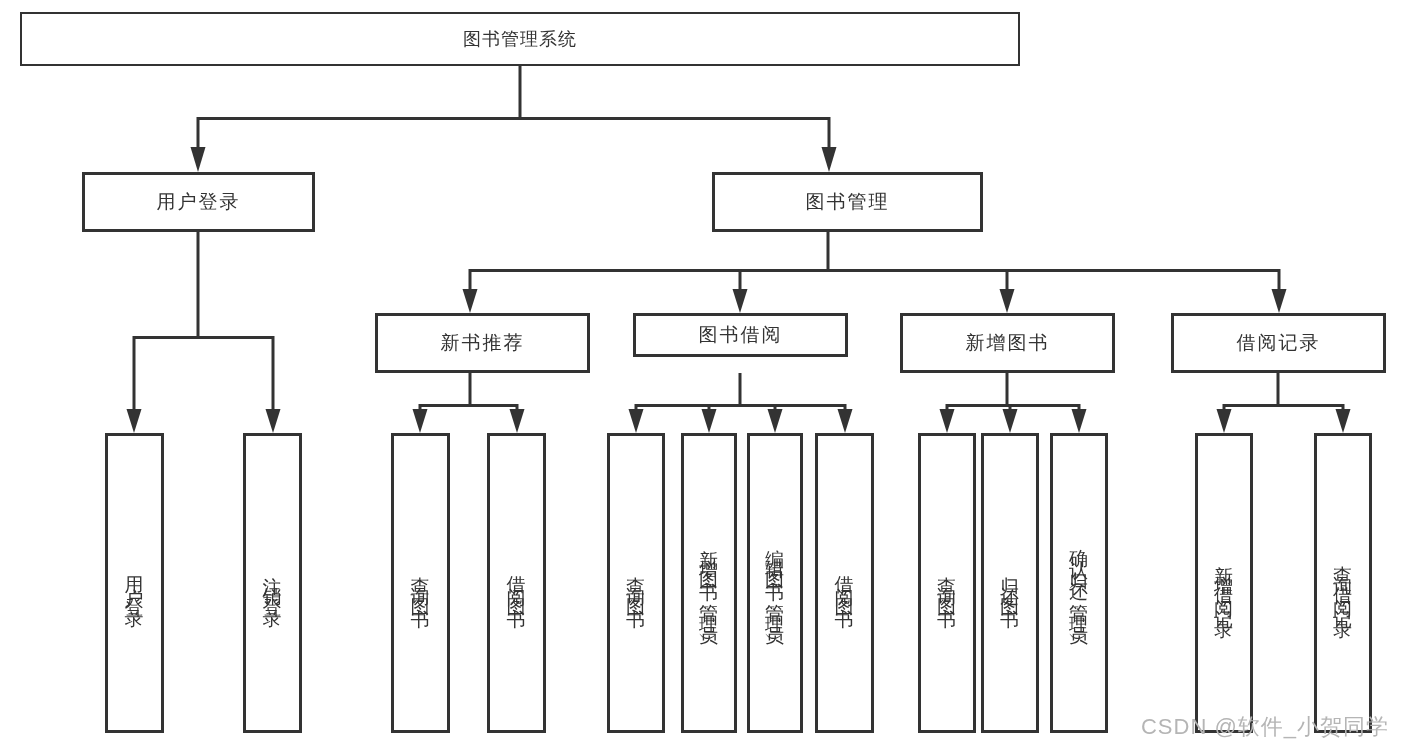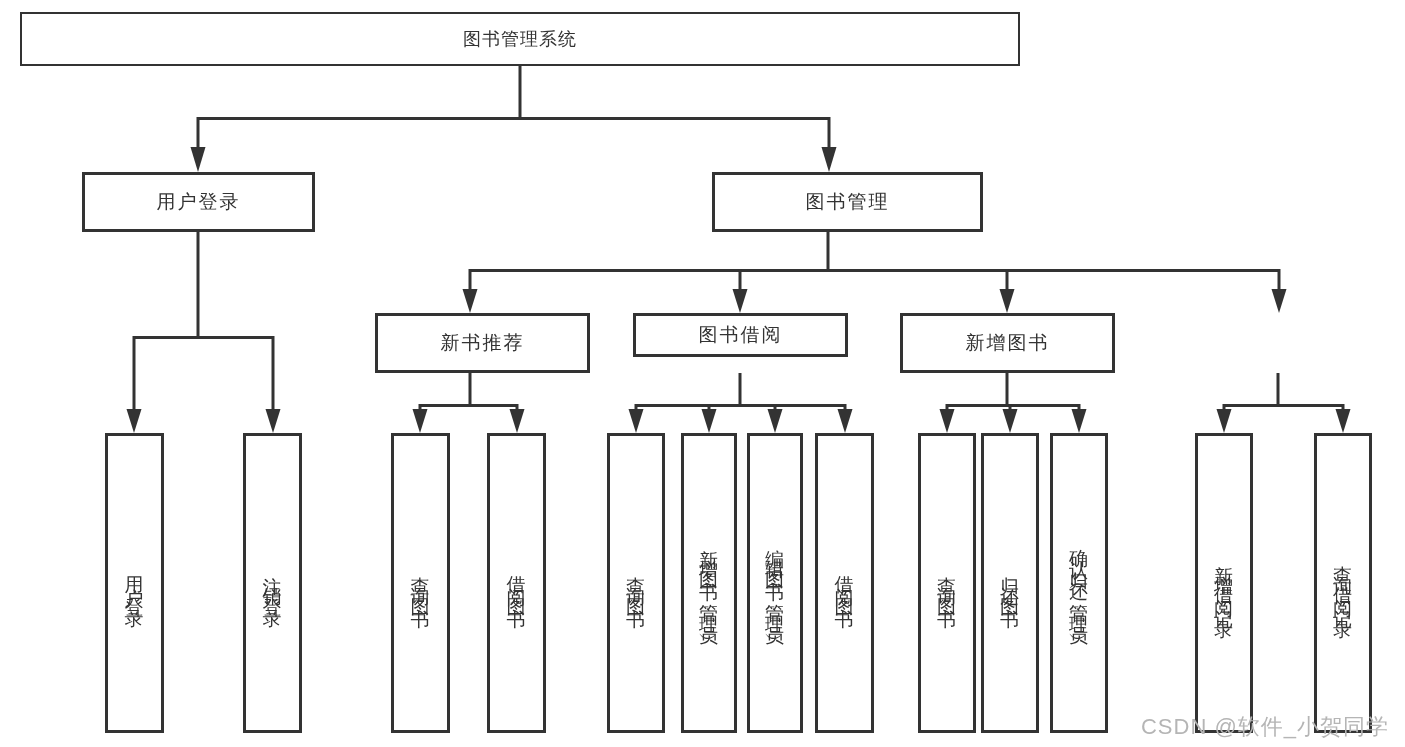--- a/index.html
+++ b/index.html
@@ -108,20 +108,23 @@
 
   <div class="node" style="left:375px; top:313px; width:215px; height:60px;">
     <span class="lbl">新书推荐</span>
   </div>
   <div class="node" style="left:633px; top:313px; width:215px; height:44px;">
     <span class="lbl">图书借阅</span>
   </div>
   <div class="node" style="left:900px; top:313px; width:215px; height:60px;">
     <span class="lbl">新增图书</span>
   </div>
+  <div class="node" style="left:1171px; top:313px; width:215px; height:60px;">
+    <span class="lbl">借阅记录</span>
+  </div>
 
   <div class="node vnode" style="left:105px; top:433px; width:59px; height:300px;">
     <span class="lbl">用户登录</span>
   </div>
   <div class="node vnode" style="left:243px; top:433px; width:59px; height:300px;">
     <span class="lbl">注销登录</span>
   </div>
 
   <div class="node vnode" style="left:391px; top:433px; width:59px; height:300px;">
     <span class="lbl">查询图书</span>

